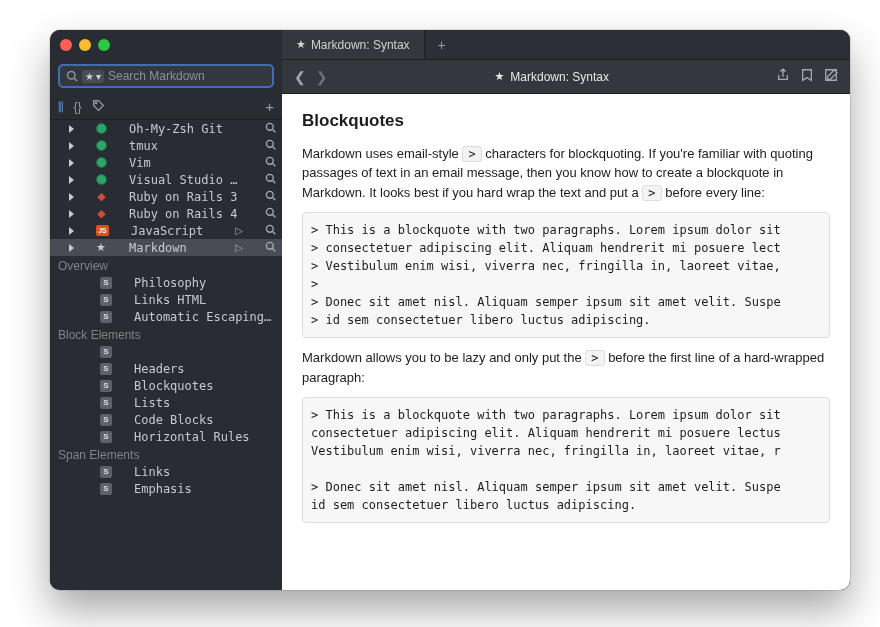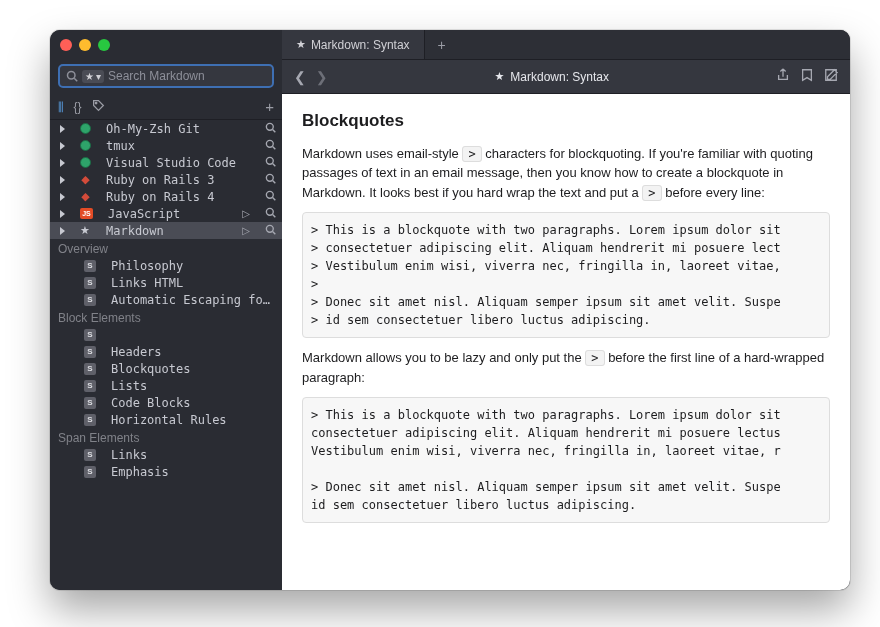--- a/index.html
+++ b/index.html
@@ -70,22 +70,22 @@
     display:flex; align-items:center;
     padding: 4px 8px;
     gap:10px;
     color:#9b9da6;
     border-bottom:1px solid #1e1f25;
   }
   .filterbar .spacer{flex:1;}
   .sb-item {
     display:flex; align-items:center;
     height:17px;
-    padding: 0 6px 0 10px;
-    gap:15px;
+    padding: 0 6px 0 19px;
+    gap:22px;
     white-space:nowrap;
     overflow:hidden;
   }
   .sb-item.sel { background:#4a4c55; }
   .sb-item .tri {
     width:0;height:0;border-top:4px solid transparent;border-bottom:4px solid transparent;border-left:5px solid #c7c9d1;
   }
   .sb-item .dot {
     width:11px;height:11px;border-radius:50%;
     background:#2ea36a;border:1px solid #1c6b45;
@@ -221,20 +221,29 @@
           <span class="lbl">Oh-My-Zsh Git</span>
           <span class="mag"><svg width="11" height="11" viewBox="0 0 16 16" fill="none" stroke="currentColor" stroke-width="2">
               <circle cx="7" cy="7" r="5"></circle>
               <line x1="11" y1="11" x2="15" y2="15"></line>
             </svg></span>
         </div>
         <div class="sb-item">
           <span class="tri"></span>
           <span class="dot"></span>
           <span class="lbl">tmux</span>
+          <span class="mag"><svg width="11" height="11" viewBox="0 0 16 16" fill="none" stroke="currentColor" stroke-width="2">
+              <circle cx="7" cy="7" r="5"></circle>
+              <line x1="11" y1="11" x2="15" y2="15"></line>
+            </svg></span>
+        </div>
+        <div class="sb-item">
+          <span class="tri"></span>
+          <span class="dot"></span>
+          <span class="lbl">Vim</span>
           <span class="mag"><svg width="11" height="11" viewBox="0 0 16 16" fill="none" stroke="currentColor" stroke-width="2">
               <circle cx="7" cy="7" r="5"></circle>
               <line x1="11" y1="11" x2="15" y2="15"></line>
             </svg></span>
         </div>
         <div class="sb-item">
           <span class="tri"></span>
           <span class="dot"></span>
           <span class="lbl">Visual Studio Code</span>
           <span class="mag"><svg width="11" height="11" viewBox="0 0 16 16" fill="none" stroke="currentColor" stroke-width="2">

